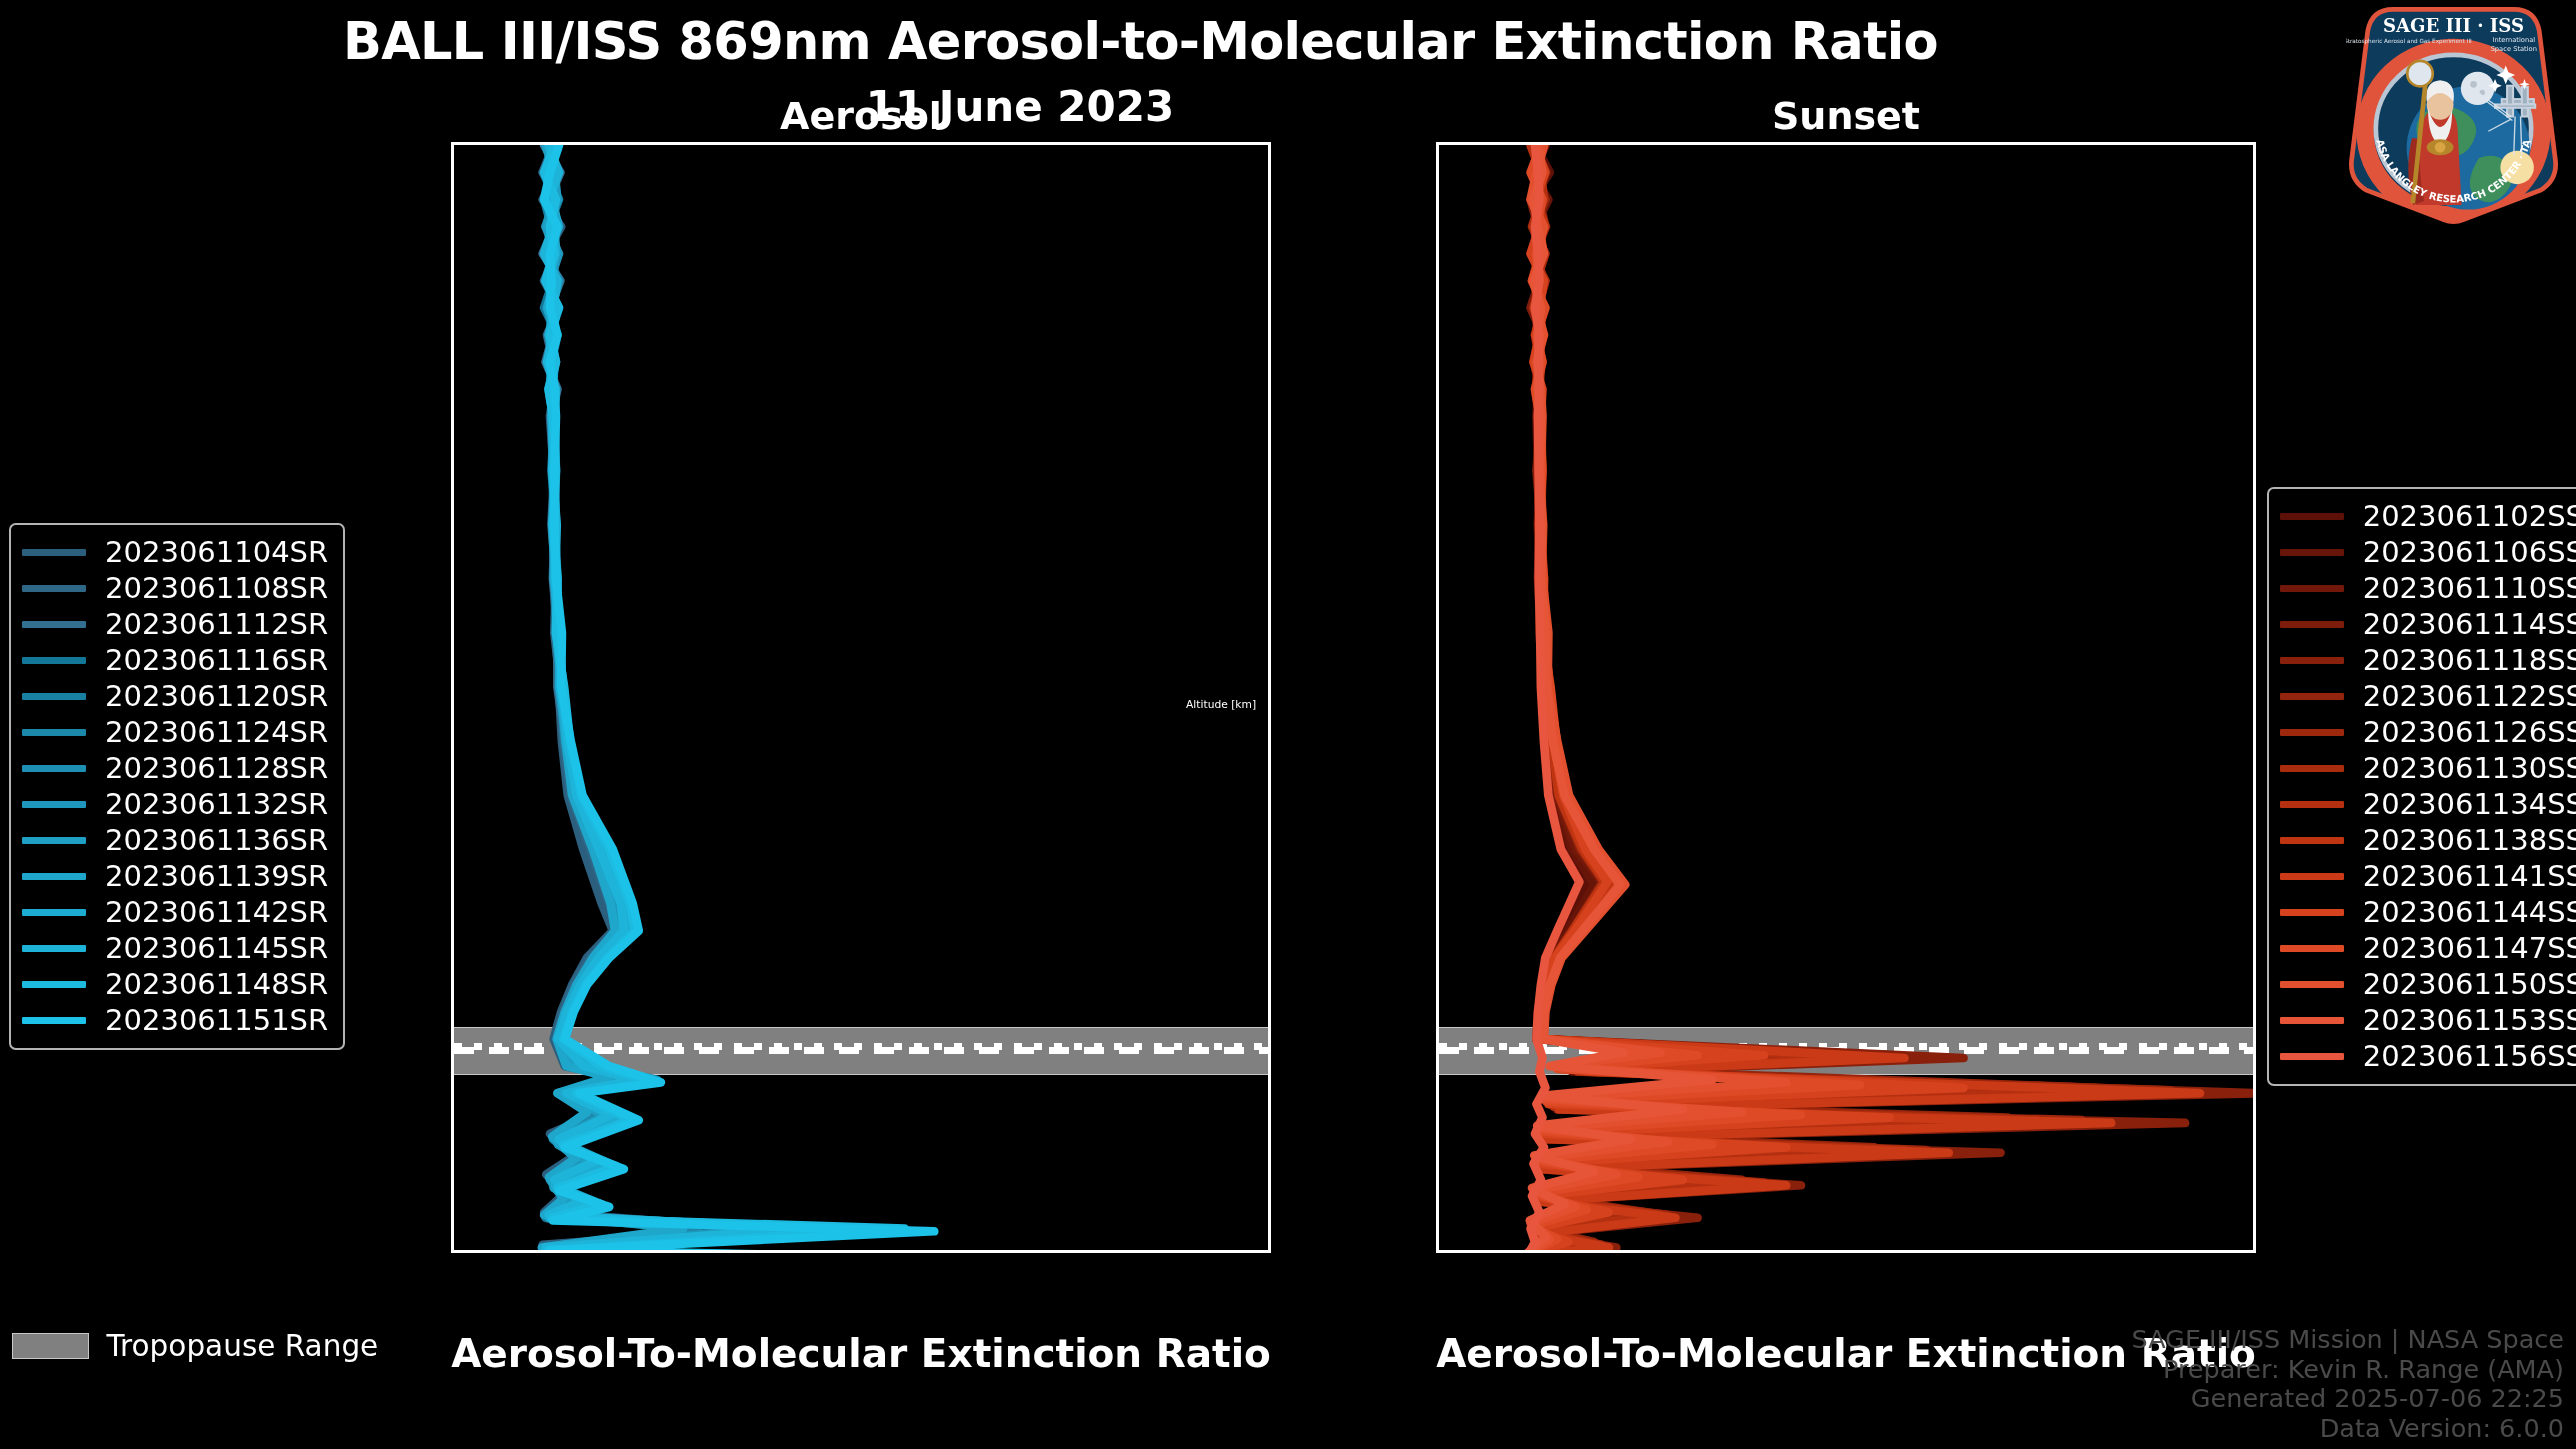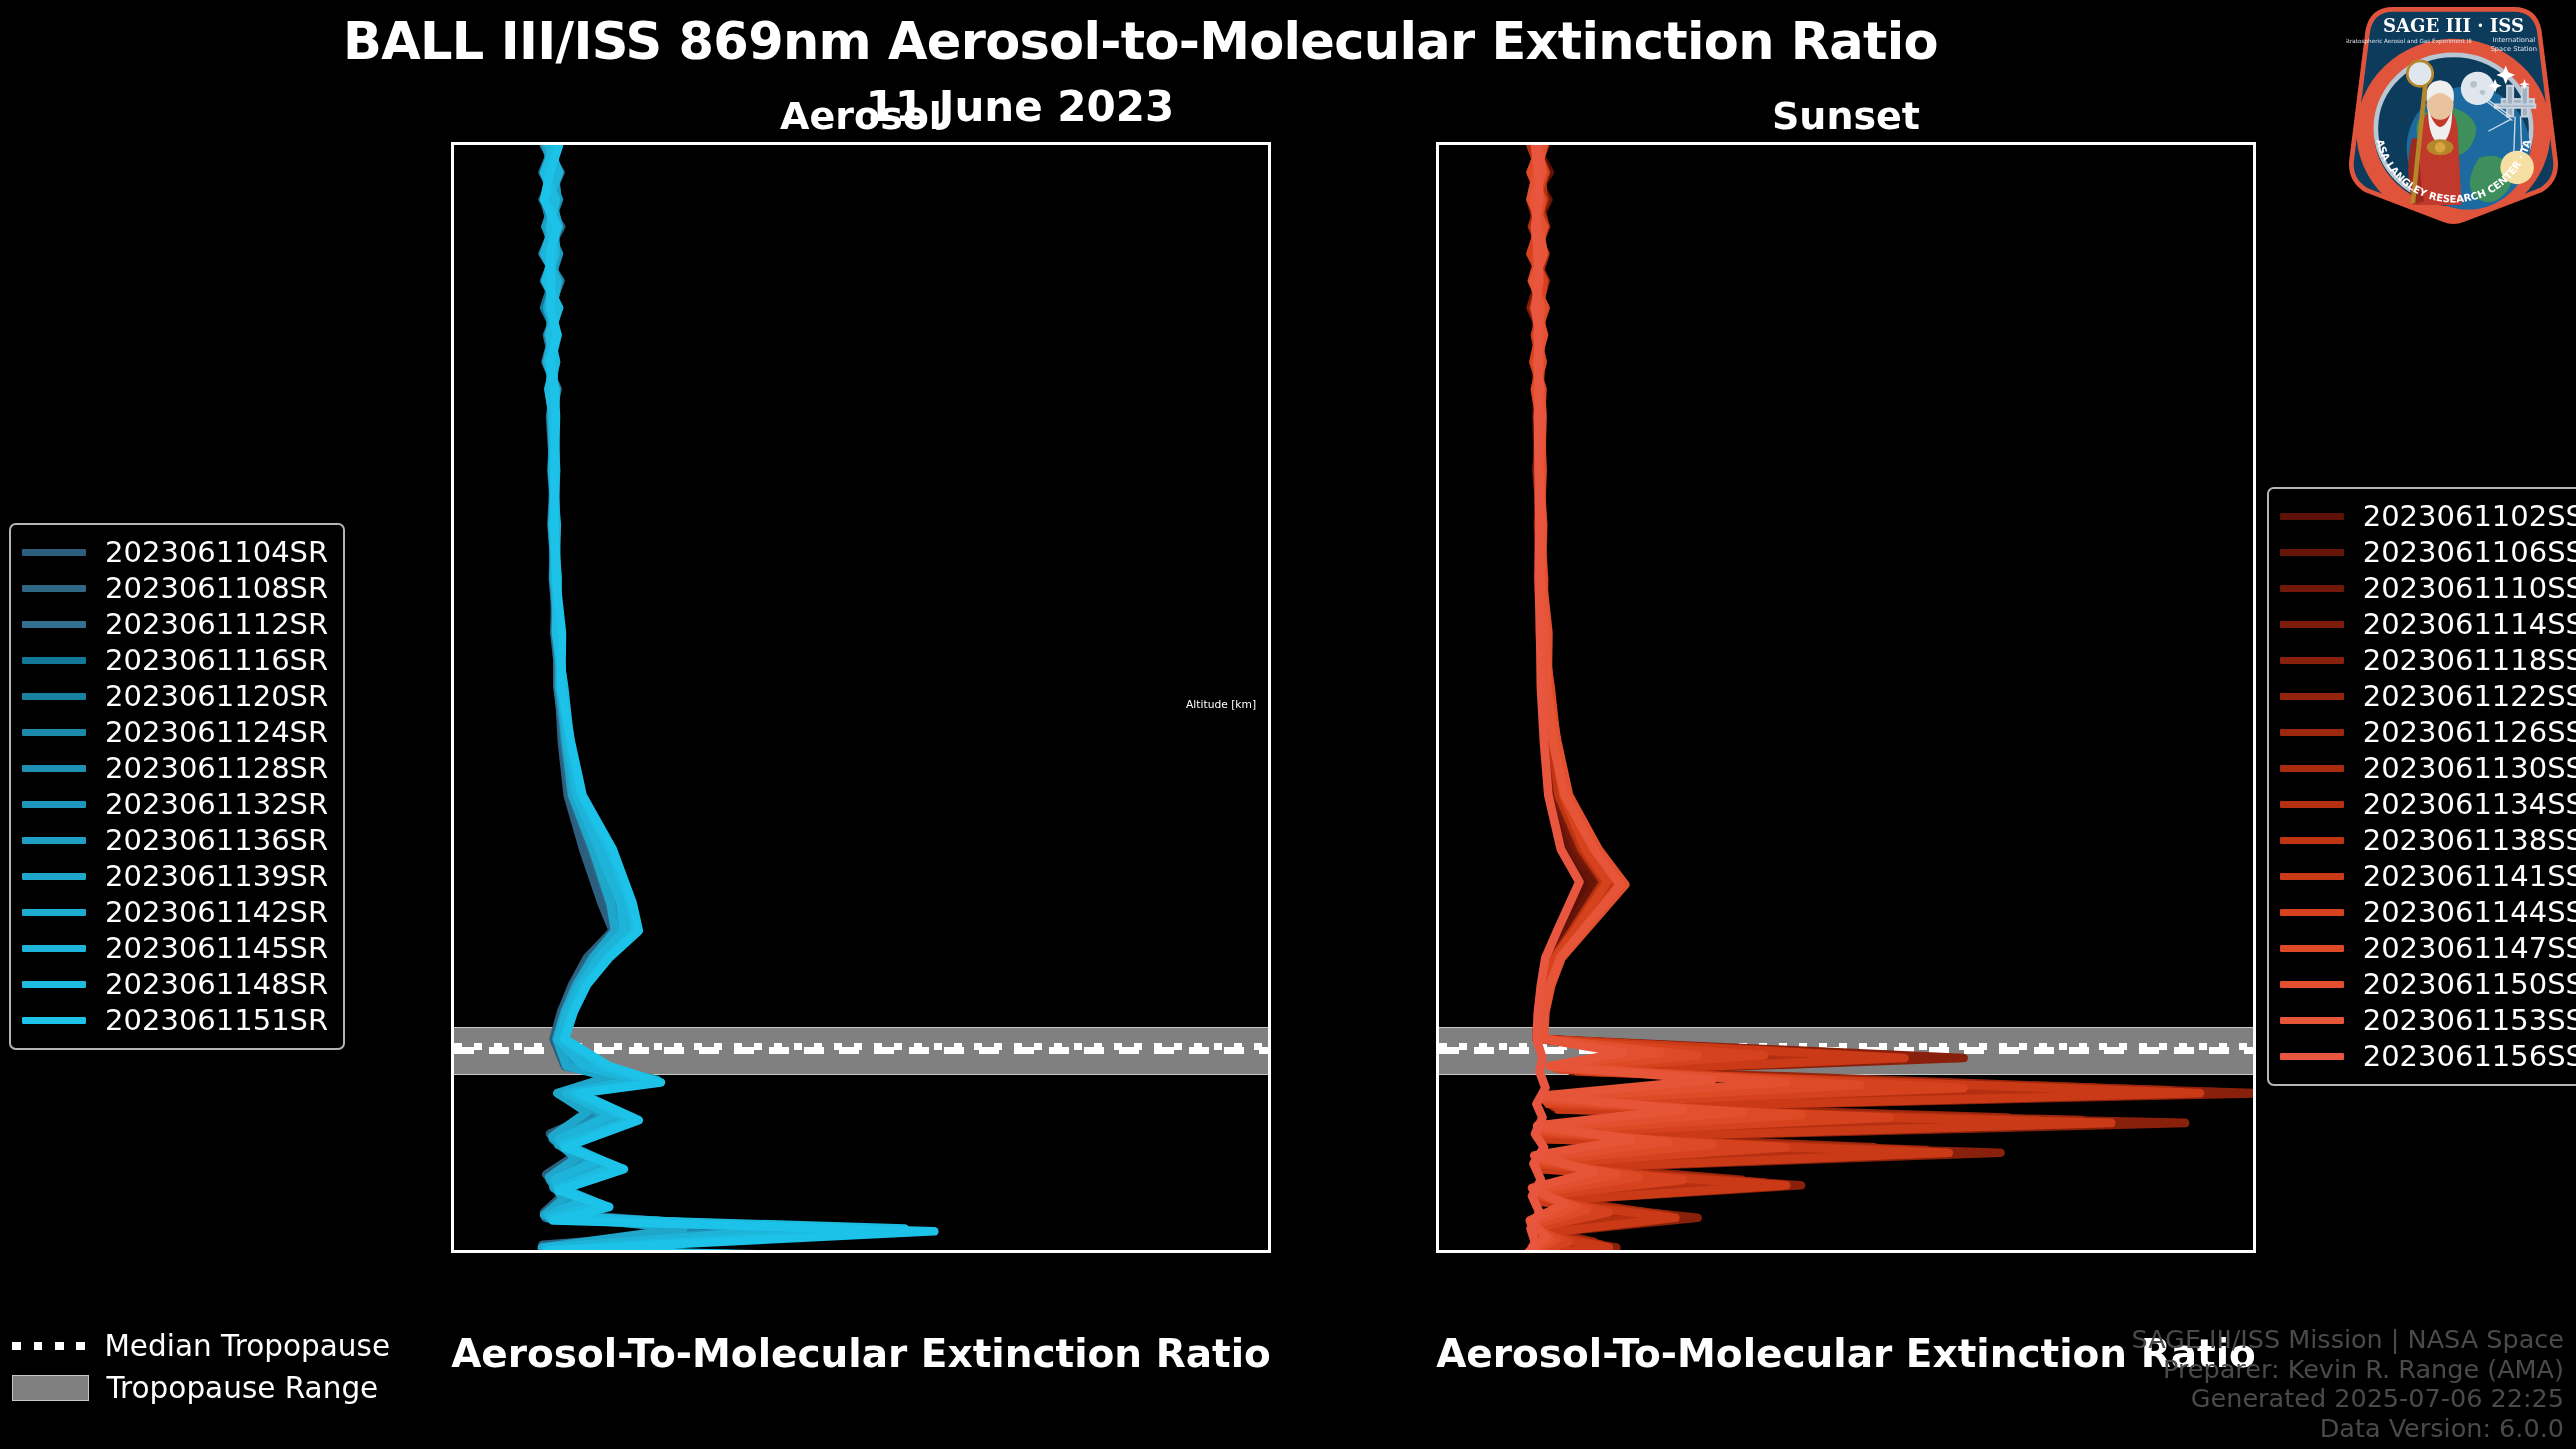--- a/index.html
+++ b/index.html
@@ -281,24 +281,20 @@
       <span class="legend-text">2023061153SS</span>
     </div>
     <div class="legend-row">
       <span class="legend-swatch" style="background: rgb(232, 86, 63);"></span>
       <span class="legend-text">2023061156SS</span>
     </div>
   </div>
 
 <div id="trop-legend">
     <div class="legend-row">
-      <span class="sw-dot"></span>
-      <span class="legend-text">Median Tropopause</span>
-    </div>
-    <div class="legend-row">
       <span class="sw-box"></span>
       <span class="legend-text">Tropopause Range</span>
     </div>
   </div>
 
 <div id="footer">
     <div>SAGE III/ISS Mission | NASA Space</div>
     <div>Preparer: Kevin R. Range (AMA)</div>
     <div>Generated 2025-07-06 22:25</div>
     <div>Data Version: 6.0.0</div>

